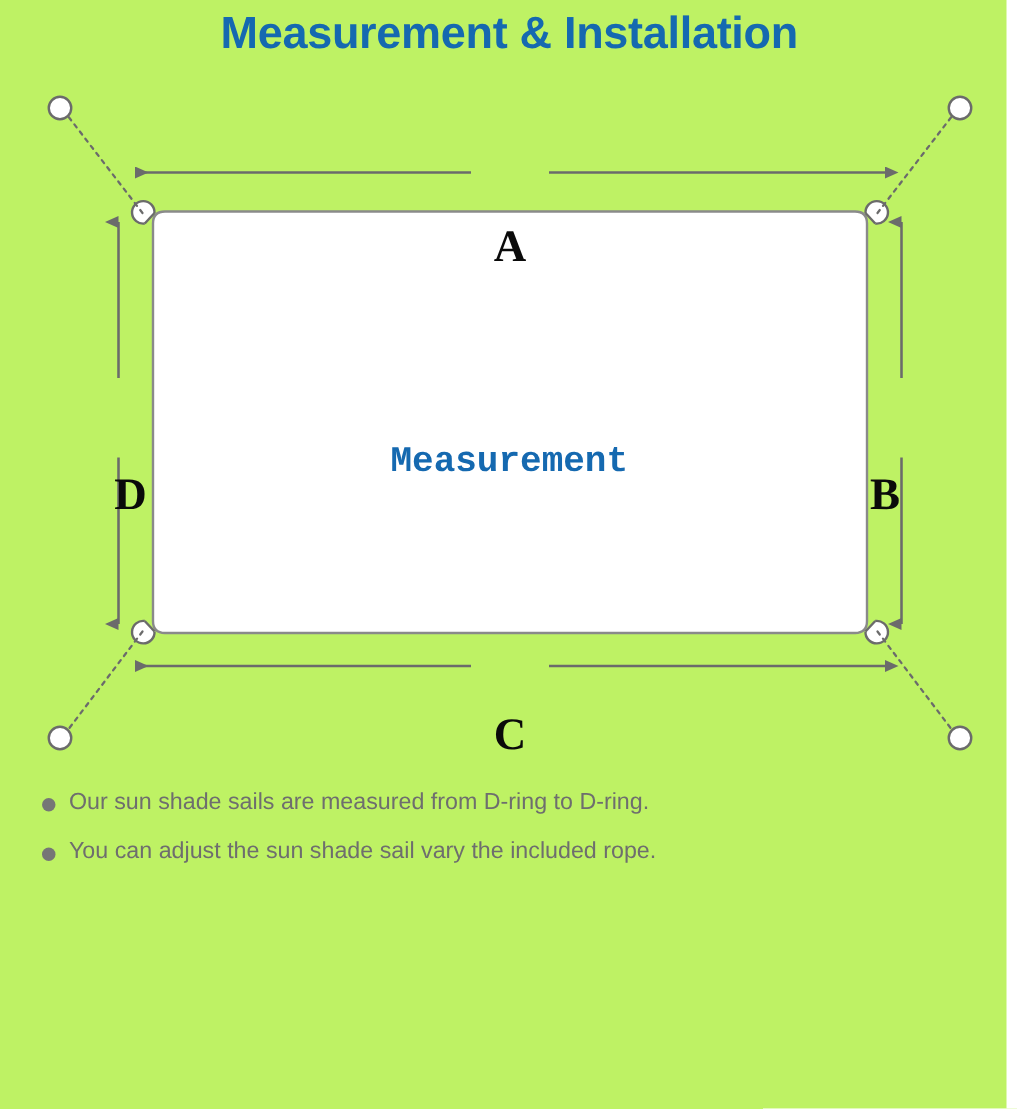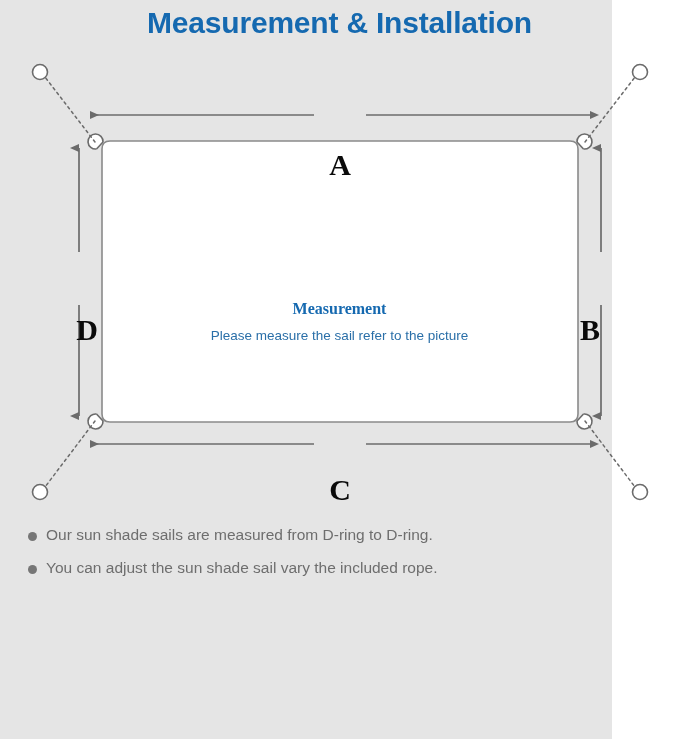--- a/index.html
+++ b/index.html
@@ -9,23 +9,23 @@
   }
   body {
     width: 679px;
     height: 739px;
     font-family: "Liberation Sans", sans-serif;
     overflow: hidden;
     position: relative;
   }
   .page {
     position: relative;
-    width: 612px;
+    width: 671px;
     height: 739px;
-    background: #e5e5e5;
+    background: #bef264;
   }
   
   .title {
     position: absolute;
     top: 6px;
     left: 0;
     width: 679px;
     text-align: center;
     font-size: 30px;
     font-weight: bold;
@@ -47,25 +47,25 @@
   
   .center-block {
     position: absolute;
     left: 0;
     top: 242px;
     width: 679px;
     text-align: center;
     pointer-events: none;
   }
   .center-title {
-    font-size: 16px;
+    font-size: 24px;
     font-weight: bold;
     color: #1569b0;
     line-height: 30px;
-    font-family: Liberation Serif, serif;
+    font-family: Liberation Mono, monospace;
   }
   .center-sub {
     font-size: 13.5px;
     color: #2a6fa8;
     line-height: 20px;
     margin-top: 2px;
     font-family: "Liberation Sans", sans-serif;
   }
   .dim-label {
     position: absolute;
@@ -189,21 +189,20 @@
       </g>
 
       <g stroke="#6b6b6b" stroke-width="1.7" fill="none">
         <line x1="601" y1="200" x2="601" y2="96" marker-end="url(#ahU)"></line>
         <line x1="601" y1="253" x2="601" y2="364" marker-end="url(#ahD)"></line>
       </g>
     </svg>
 
     <div class="center-block">
       <div class="center-title">Measurement</div>
-      <div class="center-sub">Please measure the sail refer to the picture</div>
     </div>
 
     <div class="dim-label" id="label-A">A</div>
     <div class="dim-label" id="label-B">B</div>
     <div class="dim-label" id="label-C">C</div>
     <div class="dim-label" id="label-D">D</div>
   </div>
 
   <div class="notes">
     <div class="note-item">

